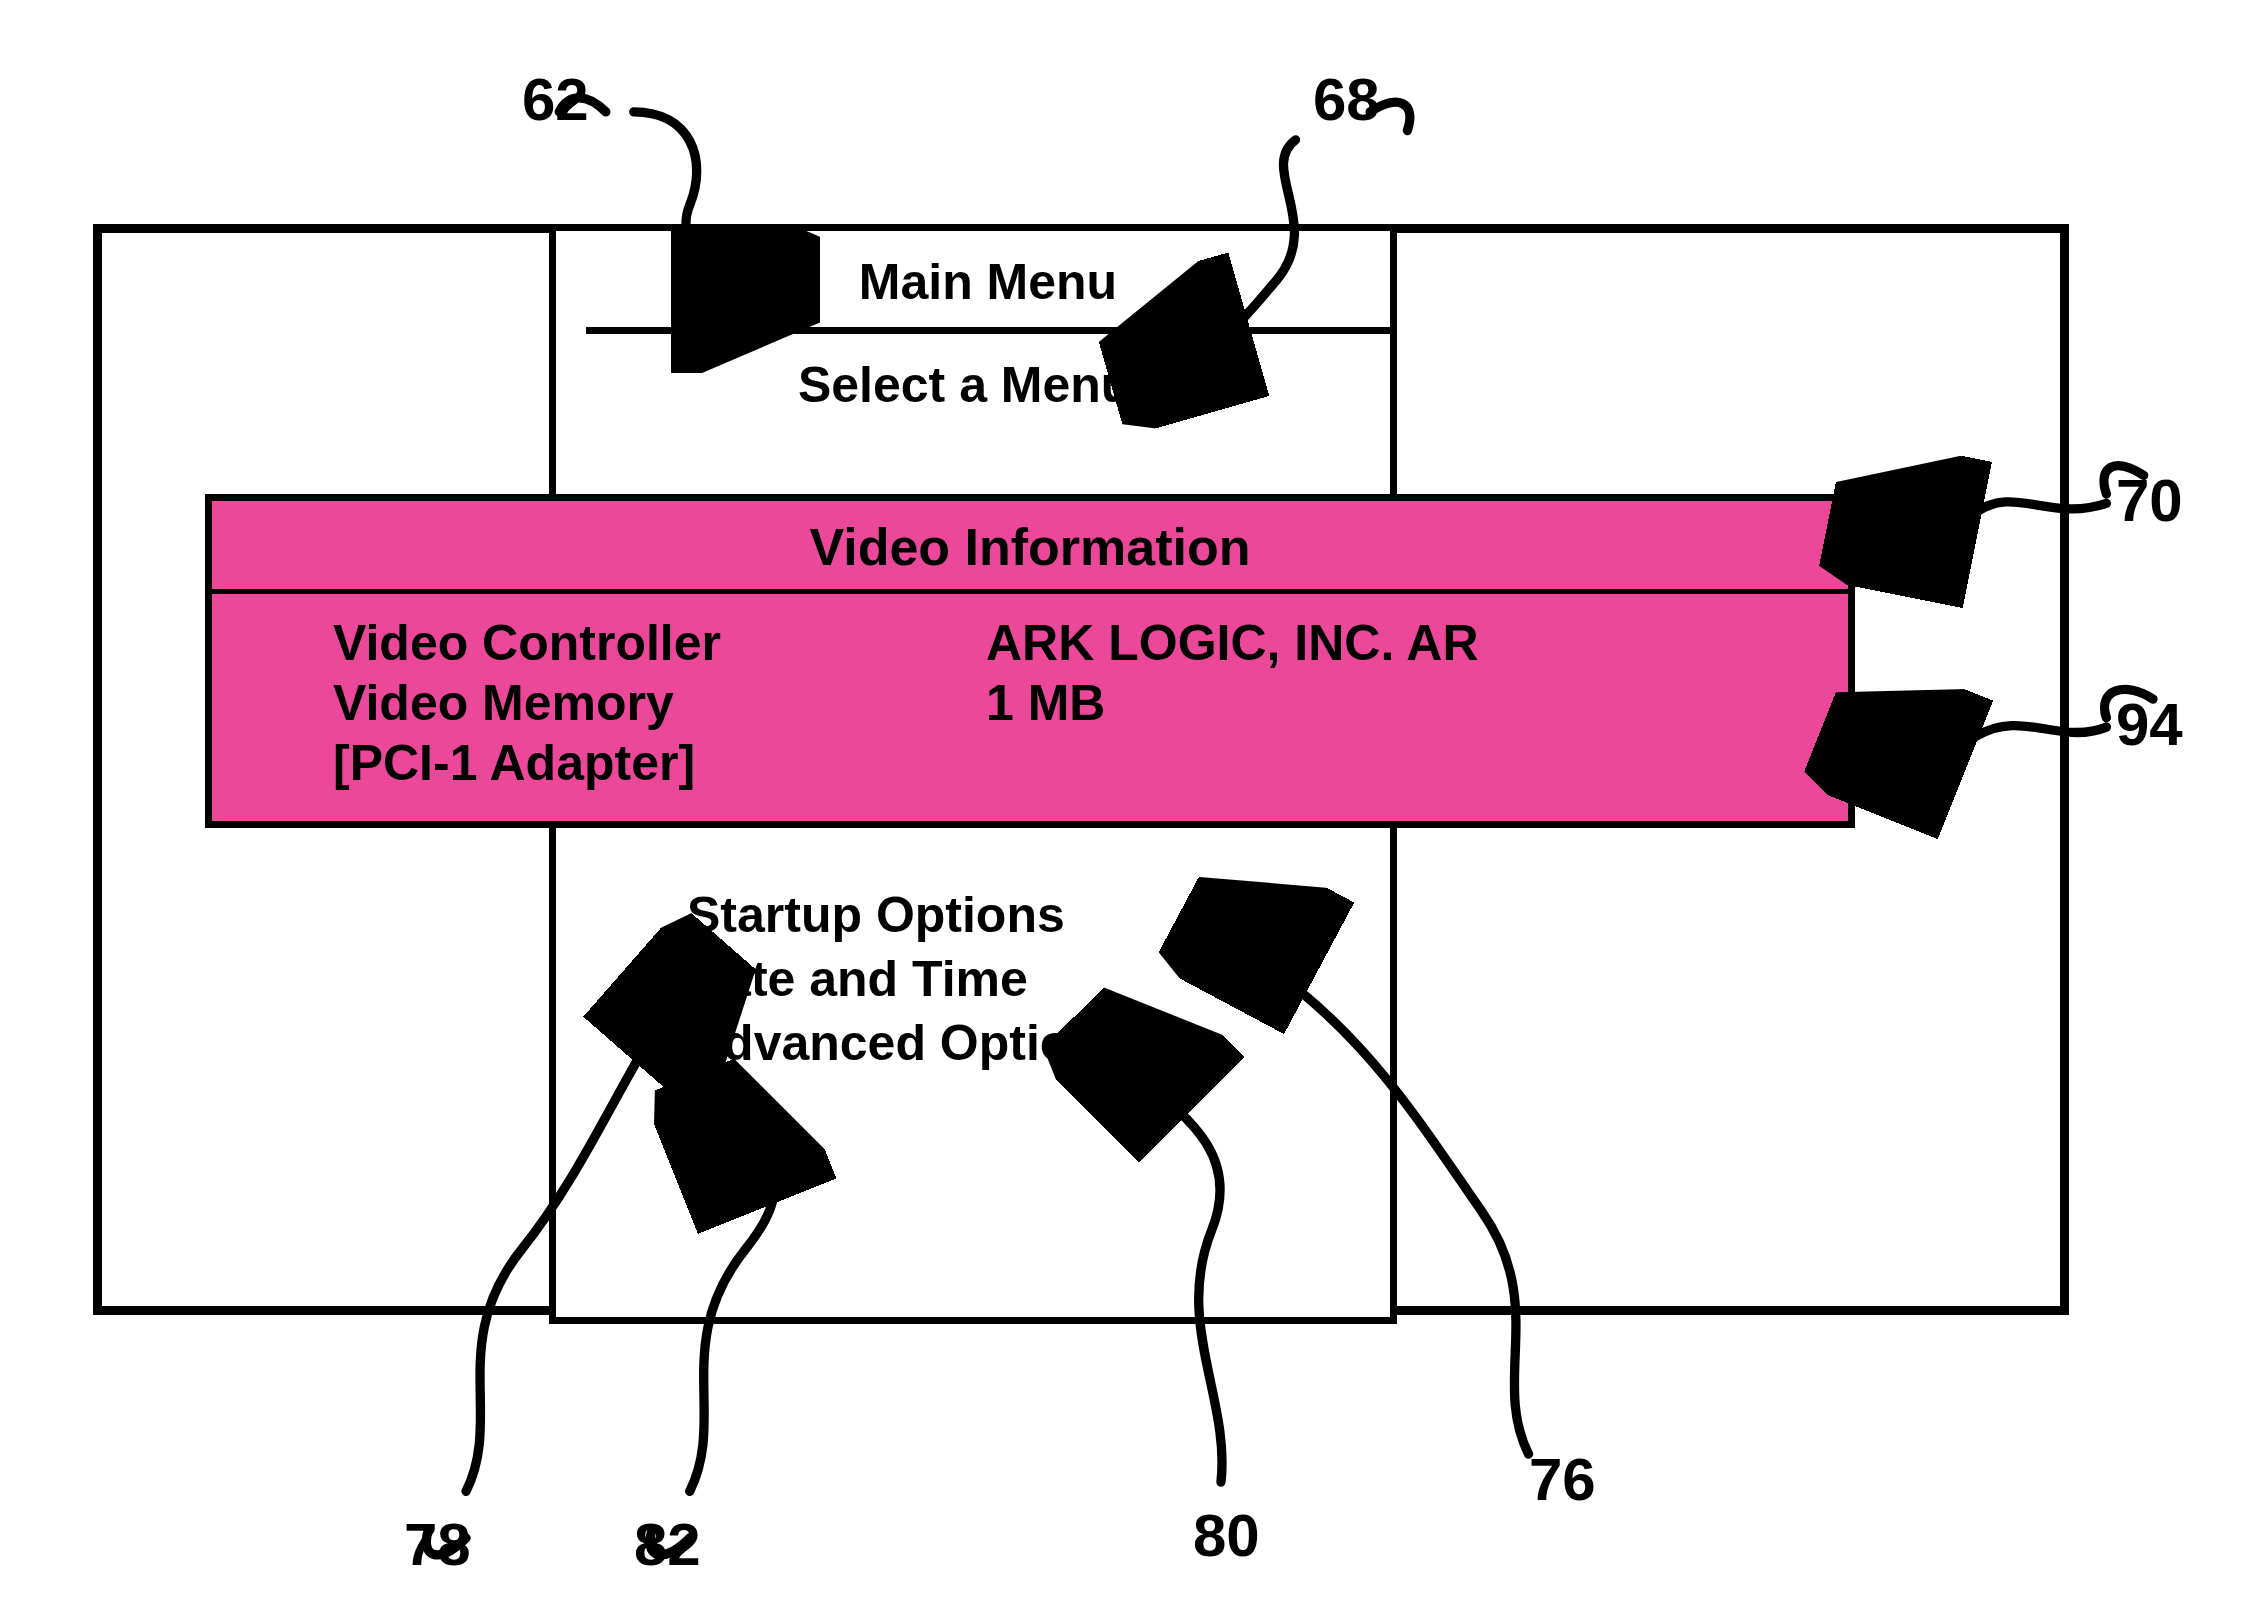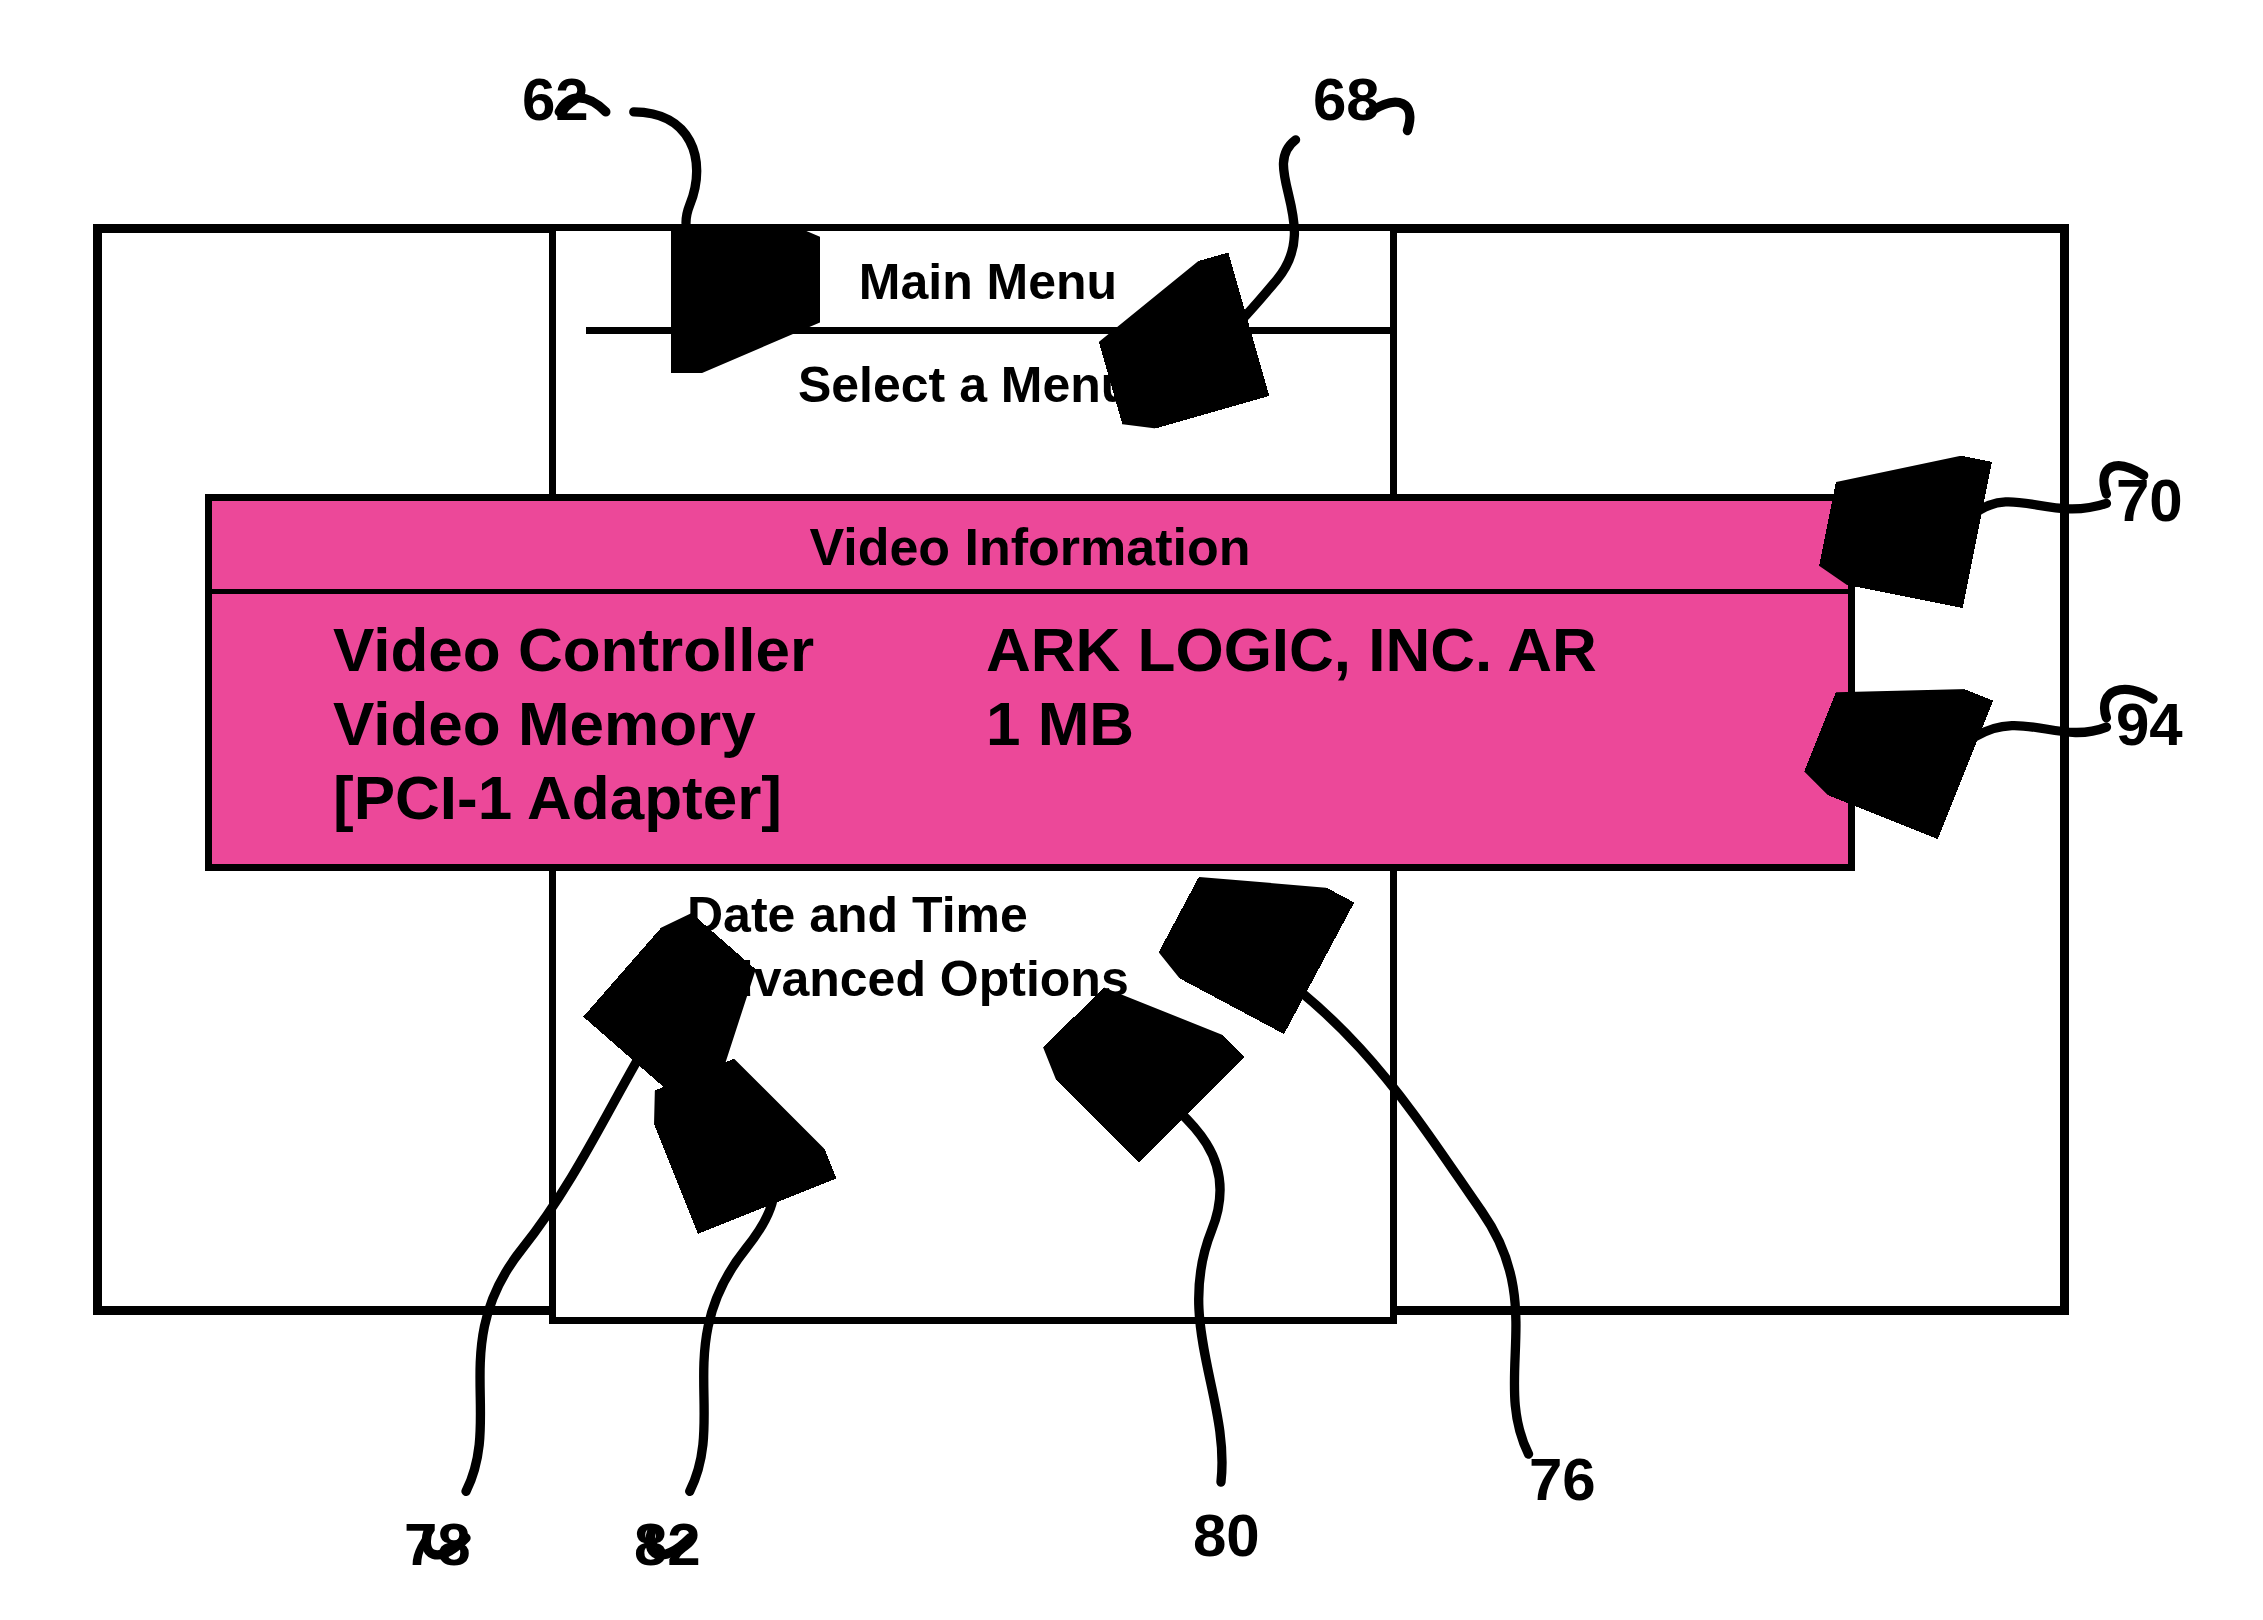--- a/index.html
+++ b/index.html
@@ -64,21 +64,21 @@
   .vi-title {
     height: 93px;
     border-bottom: 5.6px solid #000;
     text-align: center;
     line-height: 93px;
     font-size: 52px;
     font-weight: bold;
   }
   .vi-body {
     padding: 18.6px 0 28px 121px;
-    font-size: 62px;
+    font-size: 50px;
     font-weight: bold;
     line-height: 1.2;
   }
   .vi-row { display: flex; }
   .vi-label { width: 653px; }
   .vi-value { }
 
   
   .ref {
     position: absolute;
@@ -114,20 +114,21 @@
 <div class="ref" style="left:392px; top:1510px;margin-left:12px;">78</div>
 <div class="ref" style="left:1193px; top:1501px;">80</div>
 <div class="ref" style="left:634px; top:1510px;">82</div>
 
 <div class="outer-frame">
 
   <div class="main-menu-box">
     <div class="mm-title">Main Menu</div>
     <div class="mm-select">Select a Menu:</div>
     <div class="mm-options">
+      <div>Startup Options</div>
       <div>Date and Time</div>
       <div>Advanced Options</div>
     </div>
   </div>
 
   <div class="video-info-box">
     <div class="vi-title">Video Information</div>
     <div class="vi-body">
       <div class="vi-row">
         <div class="vi-label">Video Controller</div>

